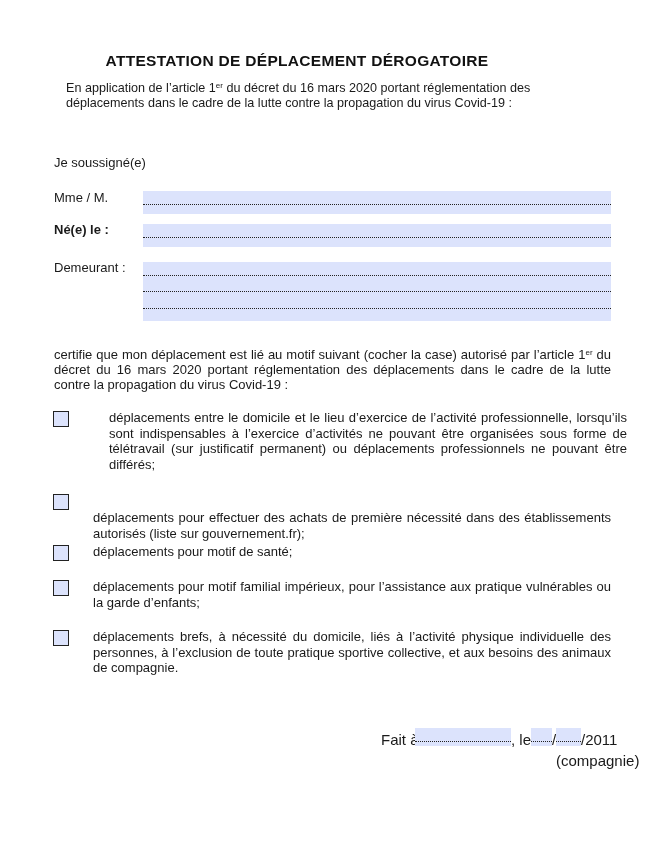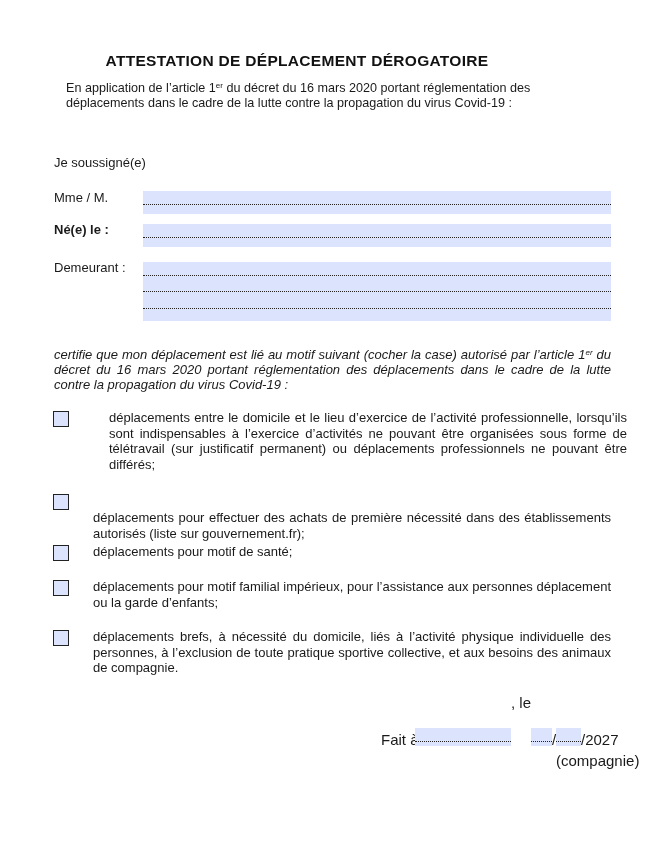--- a/index.html
+++ b/index.html
@@ -21,21 +21,21 @@
     .label { font-size: 13px; left: 54px; }
     .field {
       background: #dce3fc; left: 143px; width: 468px;
     }
     .dots {
       position: absolute; left: 0; right: 0; height: 0;
       border-top: 1px dotted #222;
     }
     .para {
       left: 54px; width: 557px; font-size: 13px; line-height: 15px;
-      text-align: justify; text-align-last: left; font-style: italic;
+      text-align: justify; text-align-last: left;
     }
     .checkbox {
       left: 53px; width: 14px; height: 14px; border: 1px solid #222;
       background: #dce3fc; cursor: pointer;
     }
     .opt {
       left: 93px; width: 518px; font-size: 13px; line-height: 15.5px;
       text-align: justify; text-align-last: left;
     }
     .footer { font-size: 15px; color: #1a1a1a; }
@@ -75,35 +75,35 @@
 <div class="abs checkbox" style="top:411px;"></div>
 <div class="abs opt" style="top:410px;margin-left:16px;">déplacements entre le domicile et le lieu d’exercice de l’activité professionnelle, lorsqu’ils sont indispensables à l’exercice d’activités ne pouvant être organisées sous forme de télétravail (sur justificatif permanent) ou déplacements professionnels ne pouvant être différés;</div>
 
 <div class="abs checkbox" style="top:494px;"></div>
 <div class="abs opt" style="top:510px;">déplacements pour effectuer des achats de première nécessité dans des établissements autorisés (liste sur gouvernement.fr);</div>
 
 <div class="abs checkbox" style="top:545px;"></div>
 <div class="abs opt" style="top:544px;">déplacements pour motif de santé;</div>
 
 <div class="abs checkbox" style="top:580px;"></div>
-<div class="abs opt" style="top:579px;">déplacements pour motif familial impérieux, pour l’assistance aux personnes déplacement ou la garde d’enfants;</div>
+<div class="abs opt" style="top:579px;">déplacements pour motif familial impérieux, pour l’assistance aux pratique vulnérables ou la garde d’enfants;</div>
 
 <div class="abs checkbox" style="top:630px;"></div>
 <div class="abs opt" style="top:629px;">déplacements brefs, à nécessité du domicile, liés à l’activité physique individuelle des personnes, à l’exclusion de toute pratique sportive collective, et aux besoins des animaux de compagnie.</div>
 
 <div class="abs footer" style="left:381px;top:731px;">Fait à </div>
 <div class="abs sfield" style="left:415px;top:728px;width:96px;">
   <div class="dots" style="top:13px;"></div>
   <span></span>
 </div>
-<div class="abs footer" style="left:511px;top:694px;">, le</div>
+<div class="abs footer" style="left:511px;top:731px;">, le</div>
 <div class="abs sfield" style="left:531px;top:728px;width:21px;">
   <div class="dots" style="top:13px;"></div>
   <span></span>
 </div>
 <div class="abs footer" style="left:552px;top:731px;">/</div>
 <div class="abs sfield" style="left:556px;top:728px;width:25px;">
   <div class="dots" style="top:13px;"></div>
   <span></span>
 </div>
-<div class="abs footer" style="left:581px;top:731px;">/2027</div>
+<div class="abs footer" style="left:581px;top:731px;">/2011</div>
 
 <div class="abs footer" style="left:556px;top:752px;">(compagnie)</div>
 
 </body></html>

